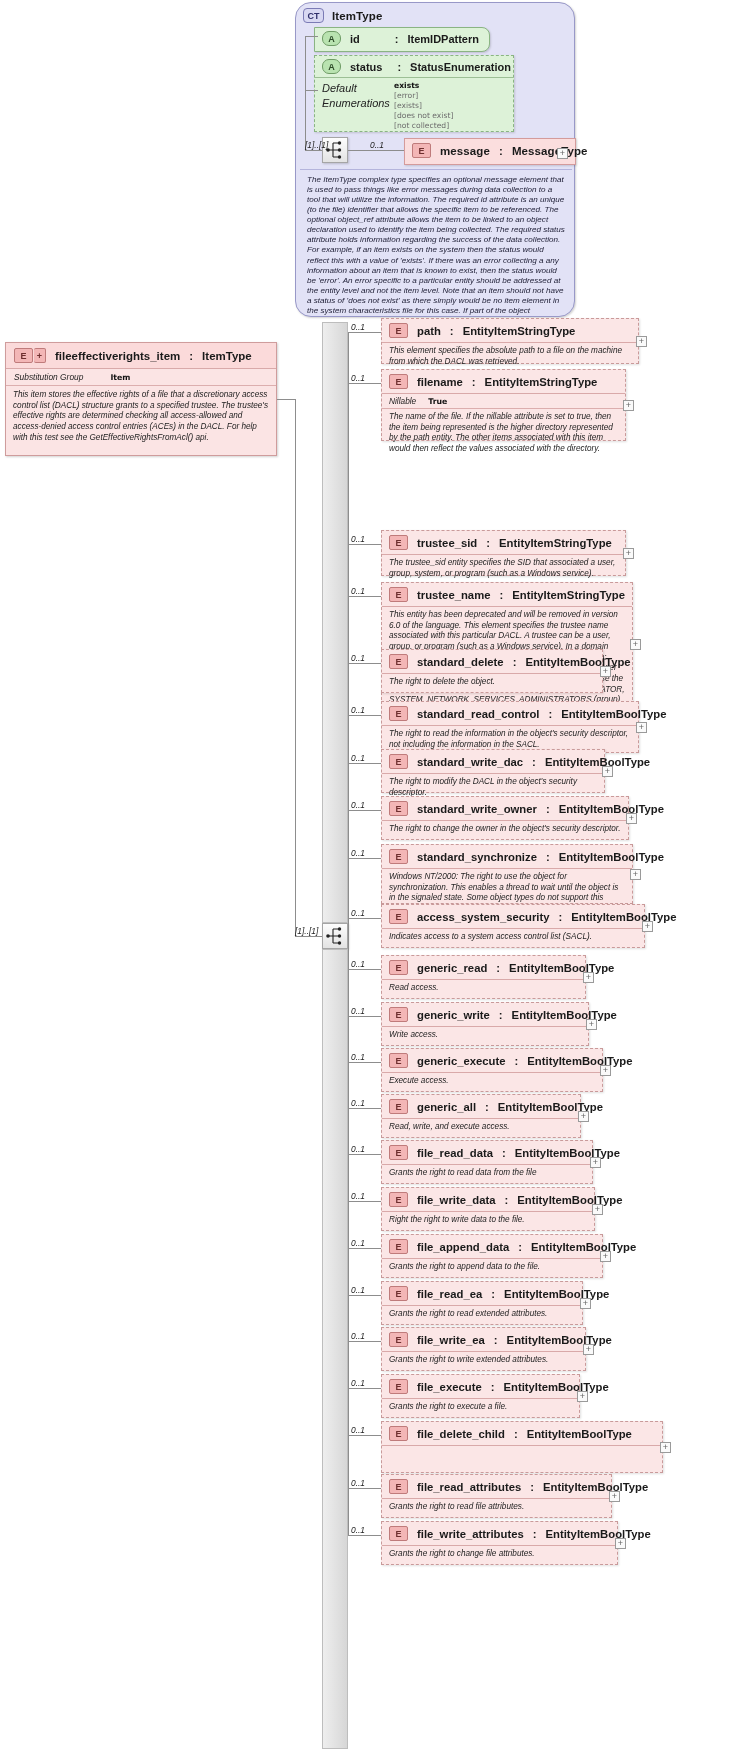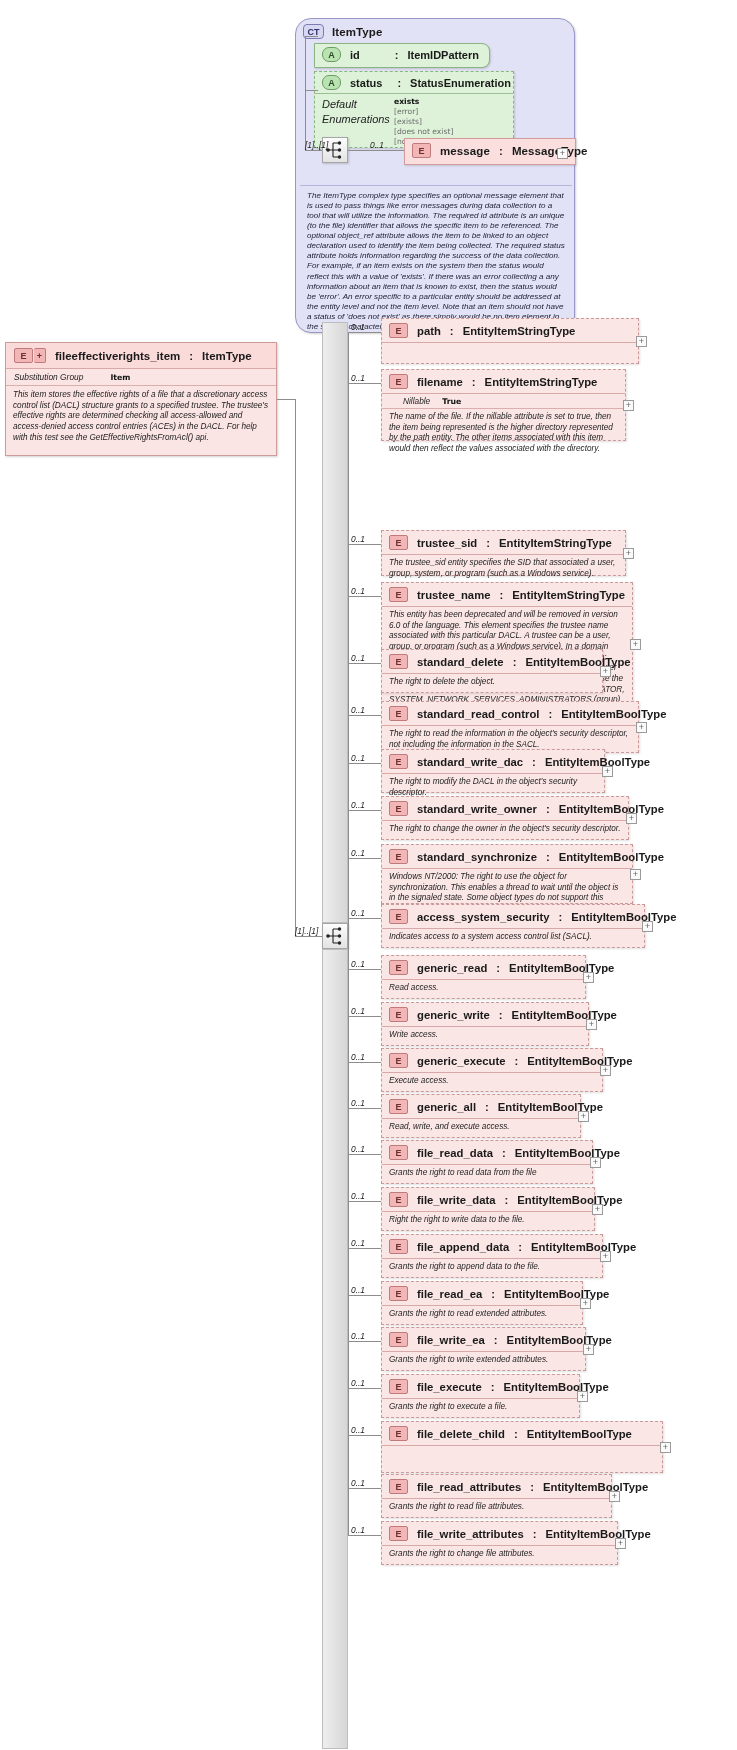--- a/index.html
+++ b/index.html
@@ -55,21 +55,21 @@
     font-size: 11.5px;
     font-weight: bold;
     color: #1a1a1a;
     white-space: nowrap;
     letter-spacing: .1px;
   }
 
   
   #itemtype {
     position: absolute;
-    left: 295px; top: 18px;
+    left: 295px; top: 2px;
     width: 280px; height: 315px;
     background: #e2e2f6;
     border: 1px solid #9898c8;
     border-radius: 16px;
     box-shadow: 1px 1px 2px rgba(0,0,0,.18);
   }
   #itemtype > .title-row { padding-top: 5px; }
 
   .attr-box {
     position: absolute;
@@ -184,21 +184,21 @@
   .el .el-head .nm {
     font-size: 11.3px; font-weight: bold; color: #1a1a1a; white-space: nowrap;
   }
   .el .el-doc {
     padding: 3px 7px 4px 7px;
     font-size: 8.2px; font-style: italic; color: #232323; line-height: 1.3;
     overflow: hidden;
   }
   .el .nillable {
     display: flex; gap: 12px; align-items: baseline;
-    padding: 2px 21px;
+    padding: 2px 7px;
     border-bottom: 1px solid #dcaeae;
     font-size: 8.3px;
   }
   .el .nillable .k { font-style: italic; color:#1d1d1d; }
   .el .nillable .v { font-weight: bold; font-size: 7.8px; color:#111; font-family:"DejaVu Sans",sans-serif;}
 
   
   .ln { position: absolute; background: #8d8d8d; }
   .ln.h { height: 1px; }
   .ln.v { width: 1px; }
@@ -318,20 +318,21 @@
   <div id="children">
       <div class="ln h" style="left: 348px; top: 332px; width: 33px;"></div>
       <div class="card" style="left: 351px; top: 322px;">0..1</div>
       <div class="el" style="left: 381px; top: 318px; width: 258px; height: 46px;">
         <div class="el-head">
           <span class="badge e">E</span>
           <span class="nm">path</span>
           <span class="nm">:</span>
           <span class="nm">EntityItemStringType</span>
         </div>
+        <div class="el-doc">This element specifies the absolute path to a file on the machine from which the DACL was retrieved.</div>
       </div>
       <div class="plusbox" style="left: 636px; top: 336px;">+</div>
       <div class="ln h" style="left: 348px; top: 383px; width: 33px;"></div>
       <div class="card" style="left: 351px; top: 373px;">0..1</div>
       <div class="el" style="left: 381px; top: 369px; width: 245px; height: 72px;">
         <div class="el-head">
           <span class="badge e">E</span>
           <span class="nm">filename</span>
           <span class="nm">:</span>
           <span class="nm">EntityItemStringType</span>

